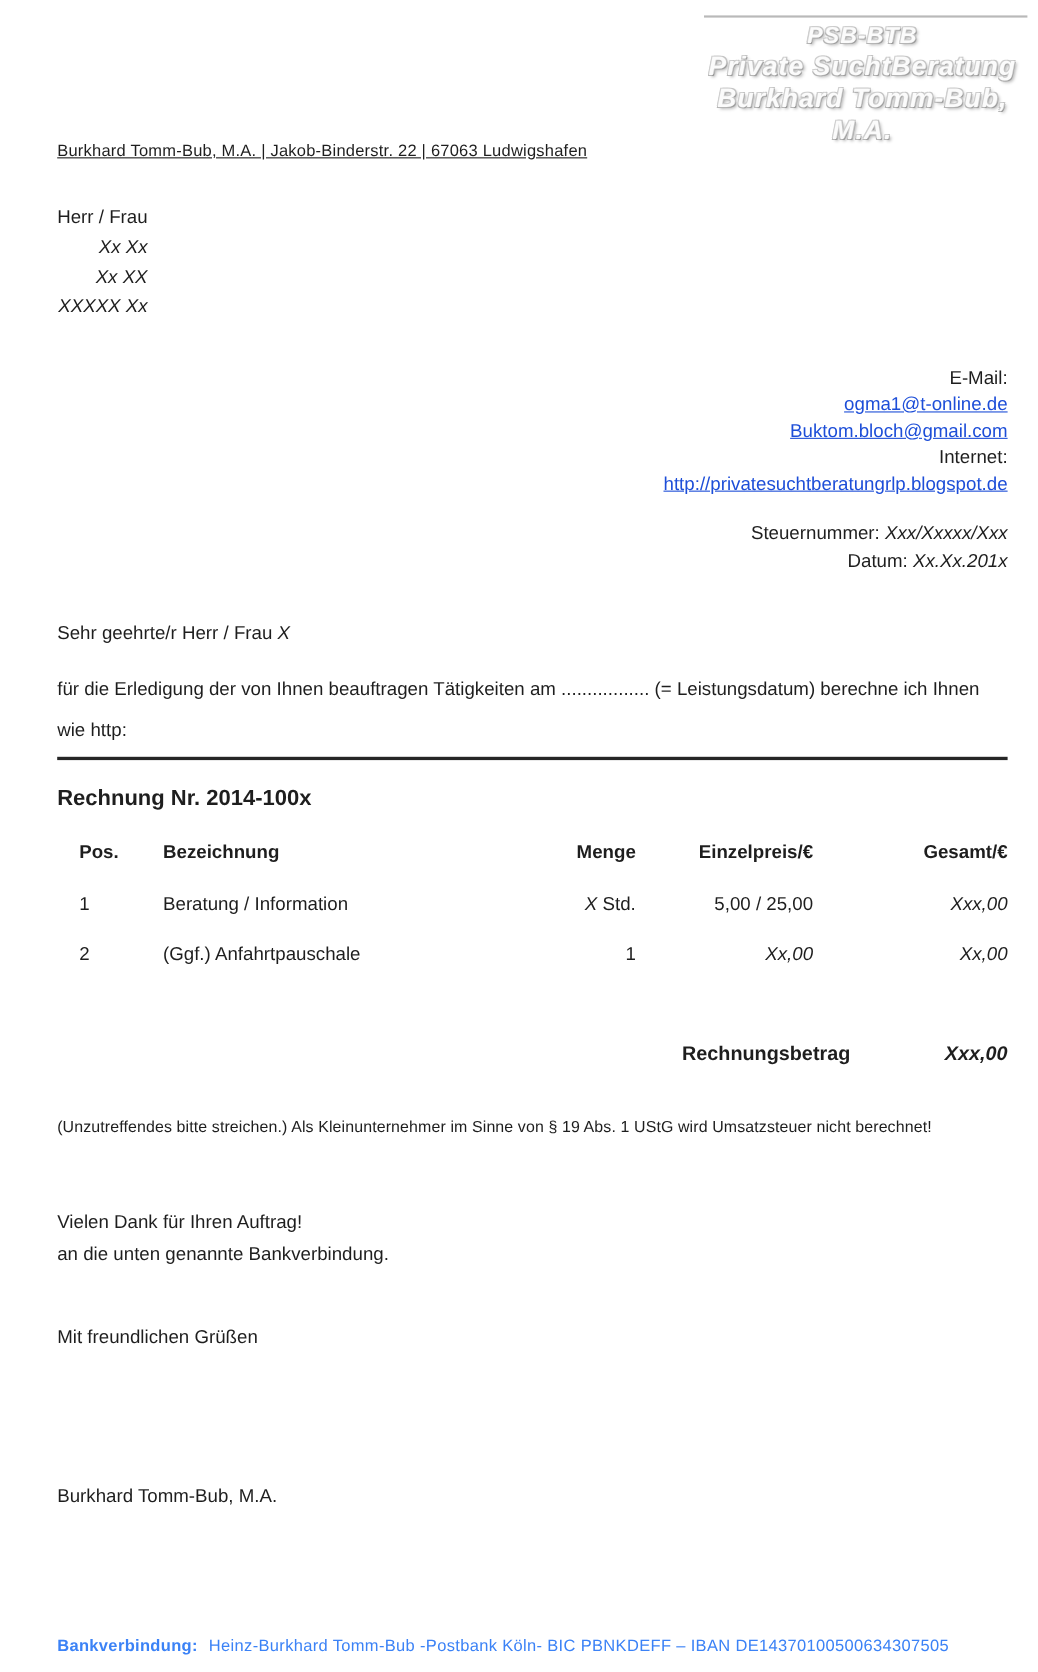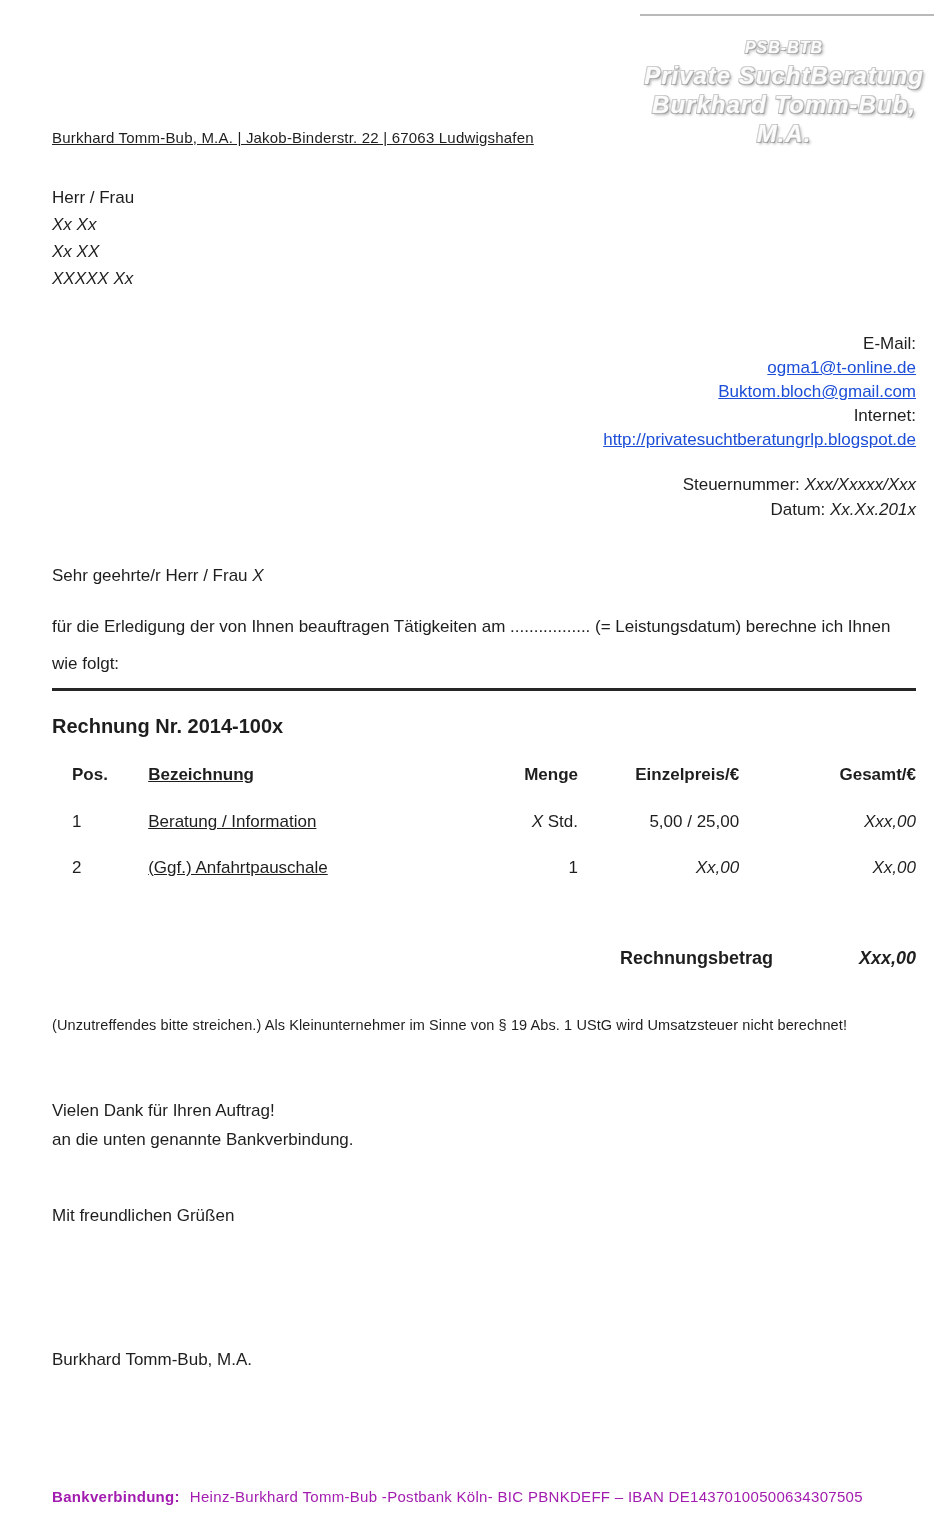--- a/index.html
+++ b/index.html
@@ -21,66 +21,66 @@
     position:absolute; top:20px; left:632px; width:304px;
     text-align:center; font-weight:bold; font-style:italic;
     color:#fbfbfb; letter-spacing:1px;
   }
   .logo div {
     text-shadow:
       -1px -1px 0 #cfcfcf, 1px -1px 0 #c4c4c4,
       -1px 1px 0 #b5b5b5, 1px 1px 0 #9e9e9e,
       2px 2px 3px #b0b0b0;
   }
-  .logo-line1 { font-size:16px; line-height:26px;margin-top:15px; }
+  .logo-line1 { font-size:21px; line-height:26px; }
   .logo-line2 { font-size:24px; line-height:29px; }
   .logo-line3 { font-size:24px; line-height:29px; }
 
   
   .sender {
     position:absolute; top:129px; left:52px;
     font-size:15px; text-decoration:underline; letter-spacing:0.2px;
   }
   .recipient { position:absolute; top:184px; left:52px; font-size:17px; line-height:27px; }
-  .ph { font-style:italic; }
+  .ph { font-style:italic;text-align:right; }
 
   
   .contact { position:absolute; top:332px; right:28px; text-align:right; font-size:17px; line-height:24px; }
   .link { color:#1d4ed8; text-decoration:underline; cursor:pointer; }
   .meta { position:absolute; top:472px; right:28px; text-align:right; font-size:17px; line-height:25px; }
 
   
   .greeting { position:absolute; top:566px; left:52px; font-size:17px; }
   .intro { position:absolute; top:608px; left:52px; width:868px; font-size:17px; line-height:37px; }
   .rule-main { position:absolute; top:688px; left:52px; width:864px; height:3px; background:#262626; }
   .inv-title { position:absolute; top:715px; left:52px; font-size:20px; font-weight:bold; }
 
   
   .table { position:absolute; top:765px; left:52px; width:864px; font-size:17px; }
   .trow { position:absolute; left:0; width:864px; display:flex; }
   .thead { top:0; font-weight:bold; }
   .r1 { top:47px; }
   .r2 { top:93px; }
   .c1 { width:78px;margin-left:20px; }
-  .c2 { width:262px;text-decoration:underline; }
+  .c2 { width:262px; }
   .c3 { width:178px; text-align:right; }
   .c4 { width:165px; text-align:right; }
   .c5 { width:181px; text-align:right; }
 
   .total-label { position:absolute; top:948px; right:171px; font-size:18px; font-weight:bold; }
   .total-value { position:absolute; top:948px; right:28px;  font-size:18px; font-weight:bold; font-style:italic; }
 
   .note { position:absolute; top:1017px; left:52px; width:820px; font-size:14.5px; letter-spacing:0.1px; }
 
   .closing { position:absolute; top:1096px; left:52px; width:880px; font-size:17px; line-height:29px; }
   .regards { position:absolute; top:1206px; left:52px; font-size:17px; }
   .signature { position:absolute; top:1350px; left:52px; font-size:17px; }
 
   
-  .footer { position:absolute; top:1488px; left:52px; font-size:15px; color:#a21caf; letter-spacing:0.3px; }
+  .footer { position:absolute; top:1488px; left:52px; font-size:15px; color:#3b82f6; letter-spacing:0.3px; }
   .footer .flabel { font-weight:bold; margin-right:10px; }
 </style>
 </head>
 <body>
 
 <div class="page">
 
   <div class="logo-rule"></div>
   <div class="logo">
     <div class="logo-line1">PSB-BTB</div>
@@ -107,21 +107,21 @@
 
   <div class="meta">
     <div><span>Steuernummer: </span><span class="ph">Xxx/Xxxxx/Xxx</span></div>
     <div><span>Datum: </span><span class="ph">Xx.Xx.201x</span></div>
   </div>
 
   <div class="greeting"><span>Sehr geehrte/r Herr / Frau </span><span class="ph">X</span></div>
 
   <div class="intro">
     <div>für die Erledigung der von Ihnen beauftragen Tätigkeiten am ................. (= Leistungsdatum) berechne ich Ihnen</div>
-    <div>wie folgt:</div>
+    <div>wie http:</div>
   </div>
 
   <div class="rule-main"></div>
 
   <div class="inv-title">Rechnung Nr. 2014-100x</div>
 
   <div class="table">
     <div class="trow thead">
       <div class="c1">Pos.</div>
       <div class="c2">Bezeichnung</div>

